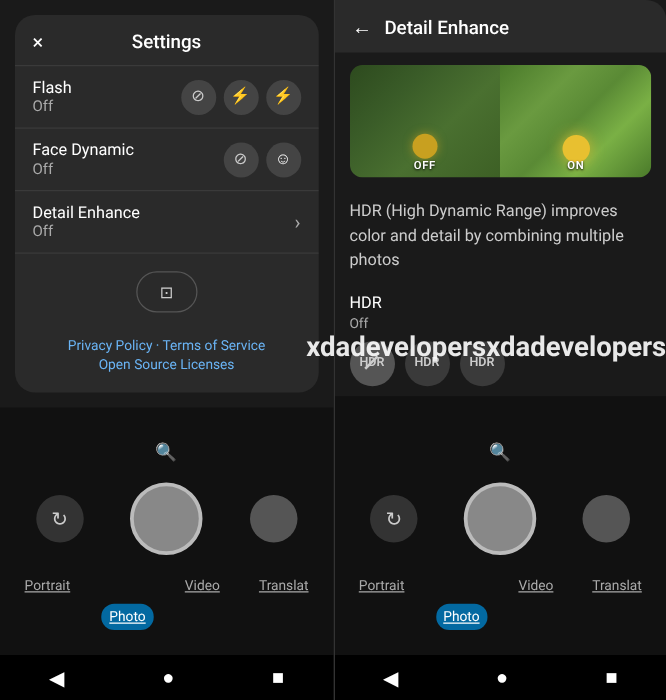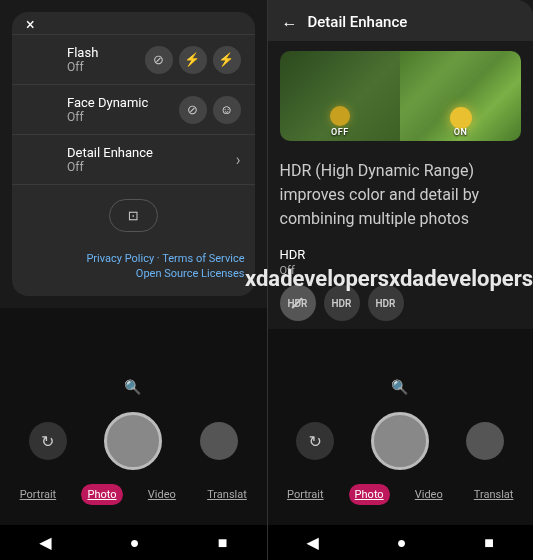--- a/index.html
+++ b/index.html
@@ -60,21 +60,20 @@
 
     .settings-item {
       display: flex;
       align-items: center;
       padding: 10px 14px;
       border-bottom: 1px solid #3a3a3a;
     }
 
     .settings-item-text {
       flex: 1;
-      margin-left: 41px;
     }
 
     .settings-item-label {
       color: #fff;
       font-size: 13px;
     }
 
     .settings-item-value {
       color: #aaa;
       font-size: 12px;
@@ -128,21 +127,20 @@
     .settings-links {
       text-align: center;
       padding: 6px 10px 14px;
     }
 
     .settings-link-line {
       color: #6ab4f5;
       font-size: 11px;
       display: block;
       margin-bottom: 2px;
-      text-align: right;
     }
 
     .camera-bottom-left {
       flex: 1;
       background: #111;
       display: flex;
       flex-direction: column;
       justify-content: flex-end;
       padding-bottom: 10px;
     }
@@ -203,22 +201,23 @@
     .mode-item {
       color: #aaa;
       font-size: 11px;
       cursor: pointer;
       padding: 4px 6px;
       border-radius: 12px;
       text-decoration: underline;
     }
 
     .mode-item.active {
-      background: #be185d;
-      color: #fff;
+      background: #0369a1;
+      color: #fff;
+      margin-top: 25px;
     }
 
     .nav-bar {
       display: flex;
       justify-content: space-around;
       align-items: center;
       padding: 8px 0;
       background: #000;
     }
 
@@ -311,21 +310,21 @@
       color: #fff;
       font-size: 9px;
       font-weight: 600;
       letter-spacing: 0.5px;
       text-shadow: 0 1px 2px #000;
     }
 
     .detail-description {
       padding: 8px 12px;
       color: #ccc;
-      font-size: 16px;
+      font-size: 13px;
       line-height: 1.5;
     }
 
     .hdr-section {
       padding: 8px 12px;
     }
 
     .hdr-label {
       color: #fff;
       font-size: 13px;
@@ -405,20 +404,21 @@
     }
   </style>
 </head>
 <body>
 
 <div class="panel left-panel">
 
   <div class="settings-card">
     <div class="settings-header">
       <span class="settings-close">×</span>
+      <span class="settings-title">Settings</span>
     </div>
 
     <div class="settings-item">
       <div class="settings-item-text">
         <div class="settings-item-label">Flash</div>
         <div class="settings-item-value">Off</div>
       </div>
       <div class="settings-item-icons">
         <div class="icon-circle">
           <span class="icon-sym">⊘</span>

